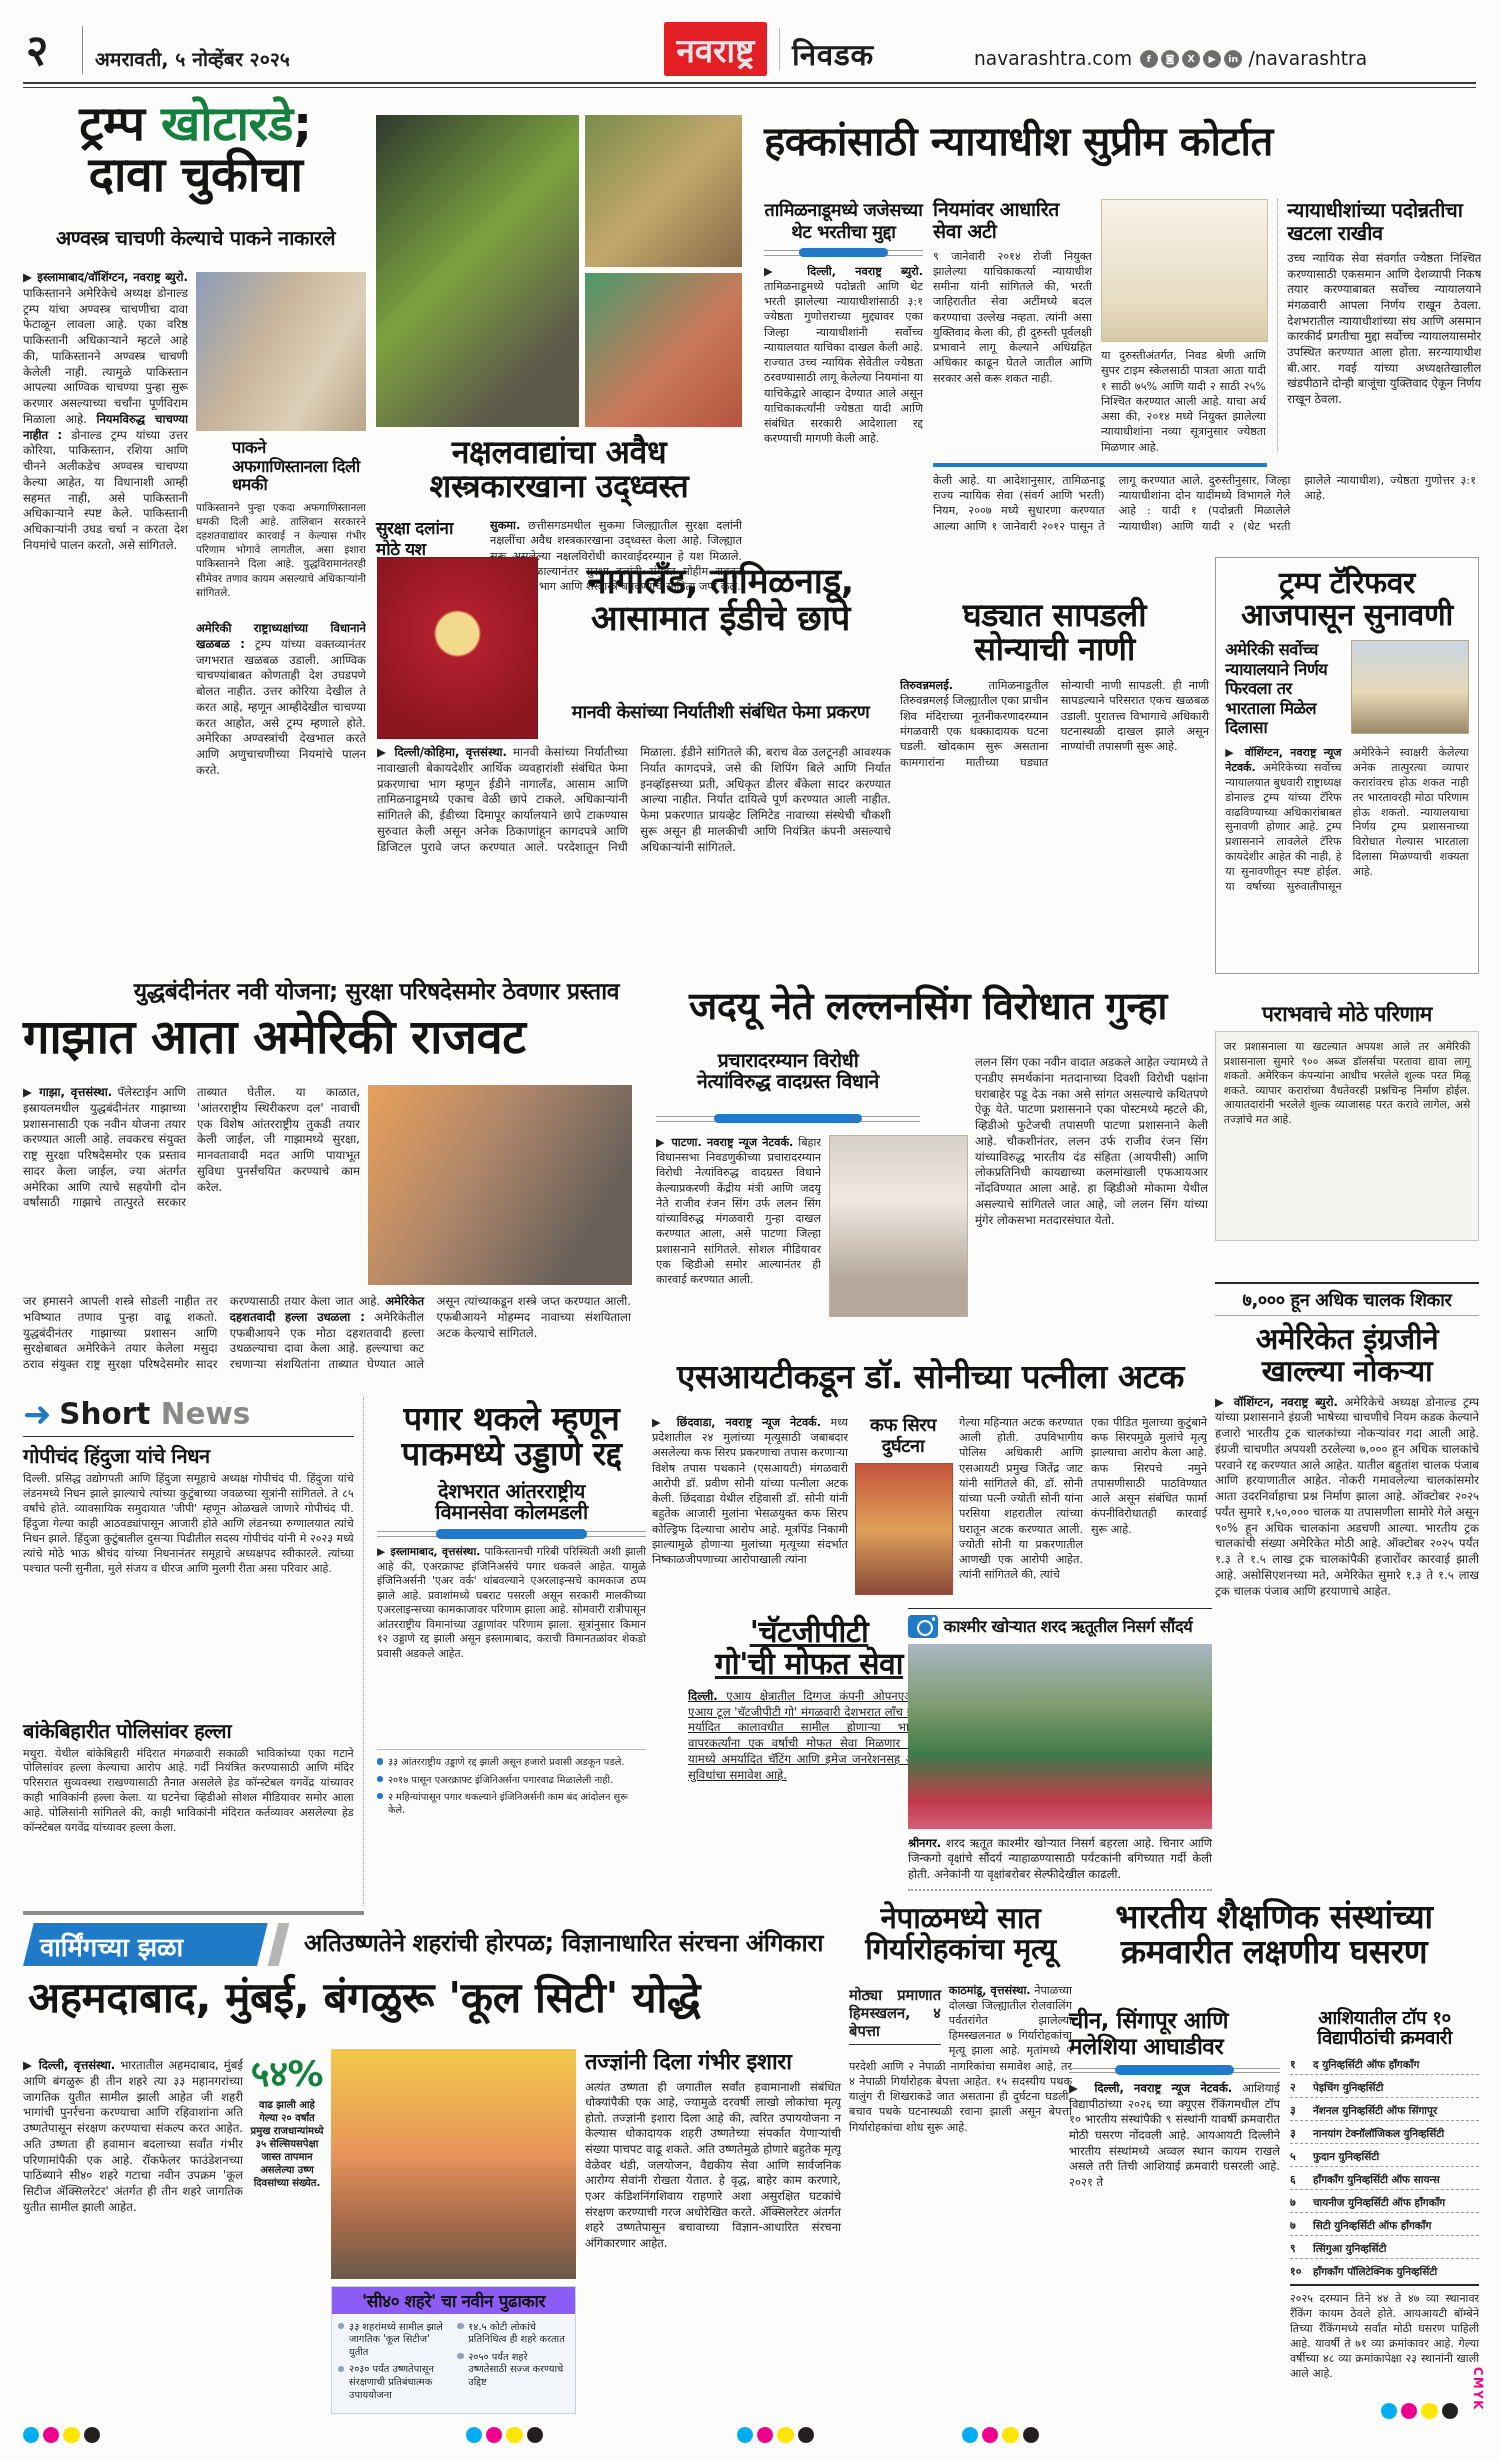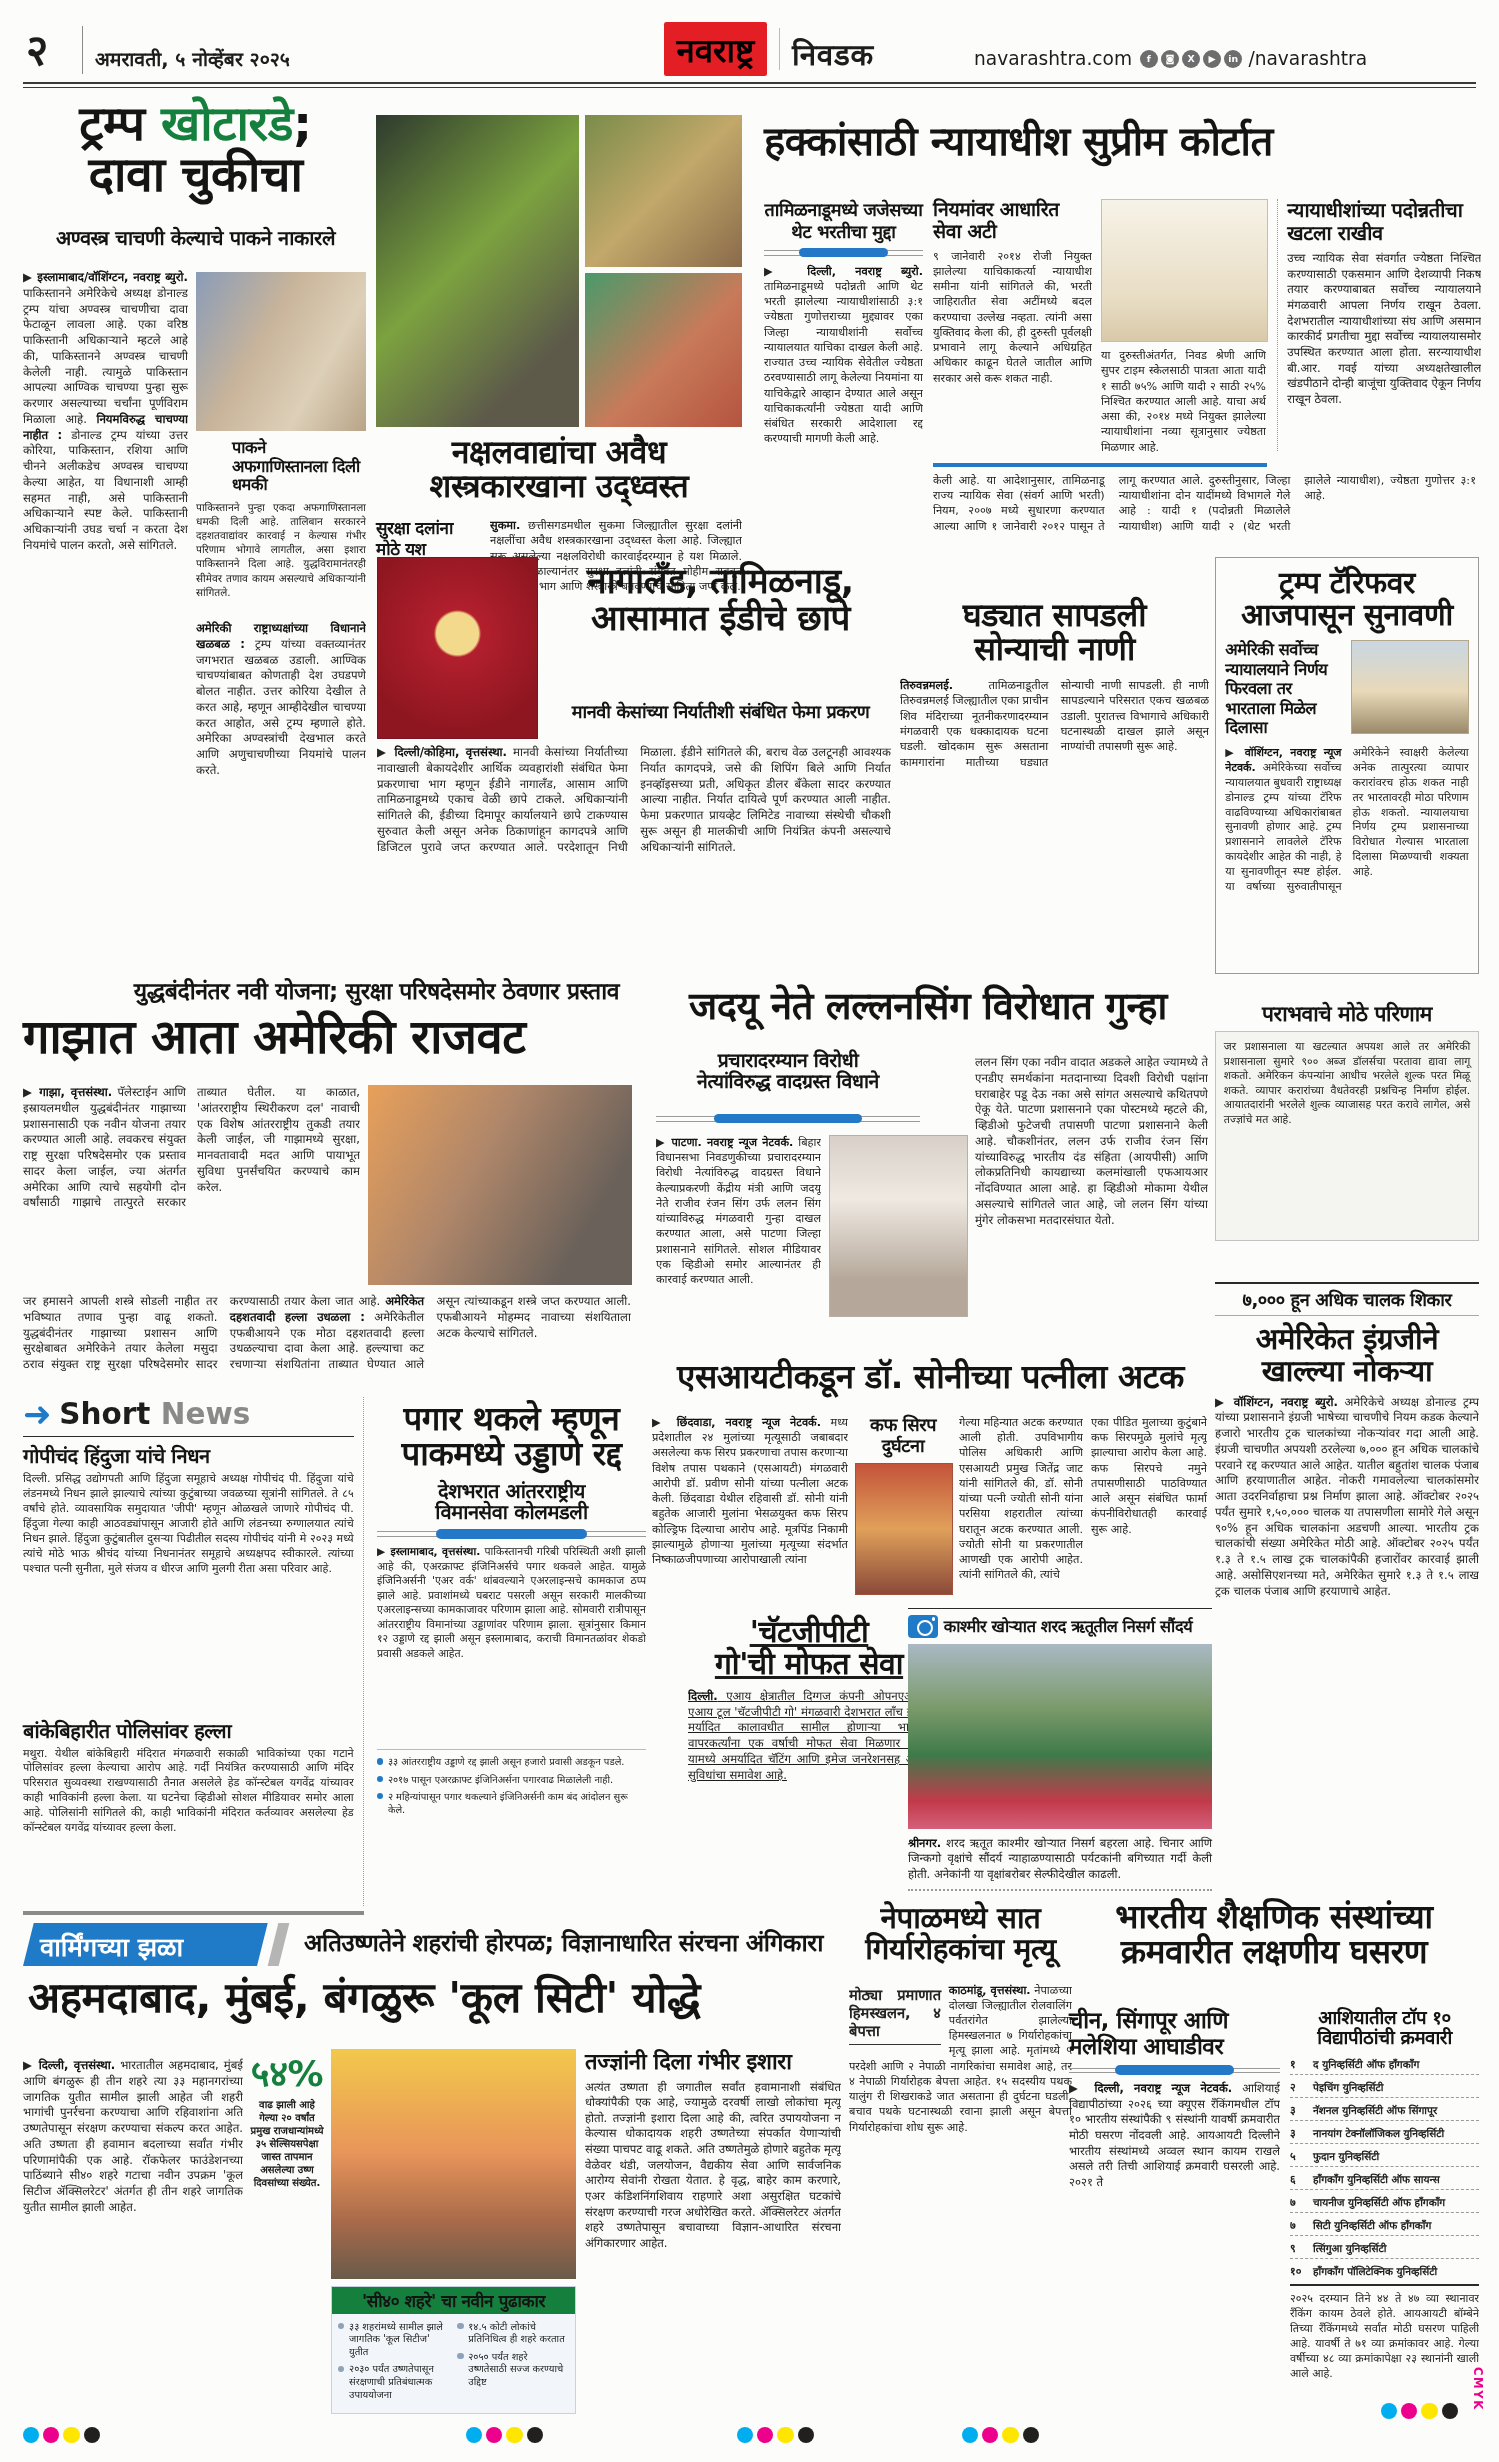--- a/index.html
+++ b/index.html
@@ -32,21 +32,21 @@
 </style>
 </head>
 <body>
 
 <div id="paper">
 
   <div class="abs" style="left:26px;top:18.6px;font-size:43px;font-weight:bold;">२</div>
   <div class="abs vr" style="left:82px;top:26px;height:48px;"></div>
   <div class="abs" style="left:95px;top:45px;font-size:19.4px;font-weight:bold;">अमरावती, ५ नोव्हेंबर २०२५</div>
 
-  <div class="abs" style="left:664px;top:22px;background:#e31e24;color:#000000;font-size:33px;font-weight:bold;padding:4.7px 12.4px;border-radius:2.3px;">नवराष्ट्र</div>
+  <div class="abs" style="left:664px;top:22px;background:#e31e24;color:#e5e5e5;font-size:33px;font-weight:bold;padding:4.7px 12.4px;border-radius:2.3px;">नवराष्ट्र</div>
   <div class="abs vr" style="left:779px;top:28px;height:42px;background:#bbb;"></div>
   <div class="abs" style="left:792px;top:33px;font-size:29.5px;font-weight:bold;letter-spacing:0.8px;">निवडक</div>
 
   <div class="abs" style="left:974px;top:48px;display:flex;align-items:center;font-size:18.6px;">
     <span>navarashtra.com</span>
     <span class="soc" style="margin-left:7.8px;">f</span>
     <span class="soc">◙</span>
     <span class="soc">X</span>
     <span class="soc">▶</span>
     <span class="soc">in</span>
@@ -287,21 +287,21 @@
   </div>
 
   <div class="abs ctr" style="left:250px;top:2055px;width:74px;">
     <div class="hl red" style="font-size:36px;">५४%</div>
     <div style="font-size:10px;line-height:1.3;font-weight:bold;margin-top:4.7px;">वाढ झाली आहे गेल्या २० वर्षांत प्रमुख राजधान्यांमध्ये ३५ सेल्सियसपेक्षा जास्त तापमान असलेल्या उष्ण दिवसांच्या संख्येत.</div>
   </div>
 
   <div class="abs ph" style="left:331px;top:2049px;width:245px;height:230px;background-image:linear-gradient(#f2c84b,#e8955a 45%,#a86a4a 75%,#6a5a4a);"></div>
 
   <div class="abs" style="left:331px;top:2286px;width:245px;border:0.8px solid #c5d2e2;background:#f2f6fb;box-sizing:border-box;">
-    <div class="hl ctr" style="font-size:17px;background:#15803d;padding:4.7px 0;">'सी४० शहरे' चा नवीन पुढाकार</div>
+    <div class="hl ctr" style="font-size:17px;background:#8b5cf6;padding:4.7px 0;">'सी४० शहरे' चा नवीन पुढाकार</div>
     <div style="display:flex;gap:7.8px;padding:6.2px;">
       <div style="width:50%;">
         <div class="bullet">
             <i></i>
             <span>३३ शहरांमध्ये सामील झाले जागतिक 'कूल सिटीज' युतीत</span>
           </div>
         <div class="bullet">
             <i></i>
             <span>२०३० पर्यंत उष्णतेपासून संरक्षणाची प्रतिबंधात्मक उपाययोजना</span>
           </div>

